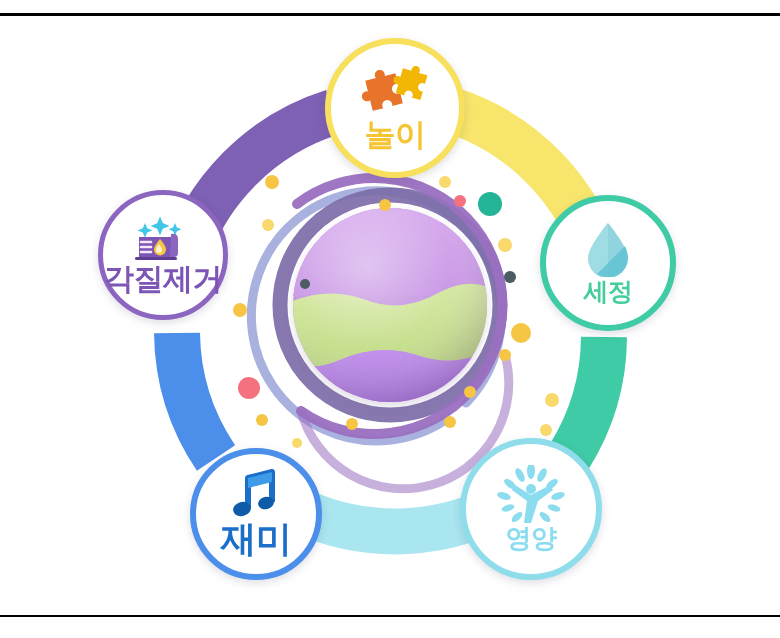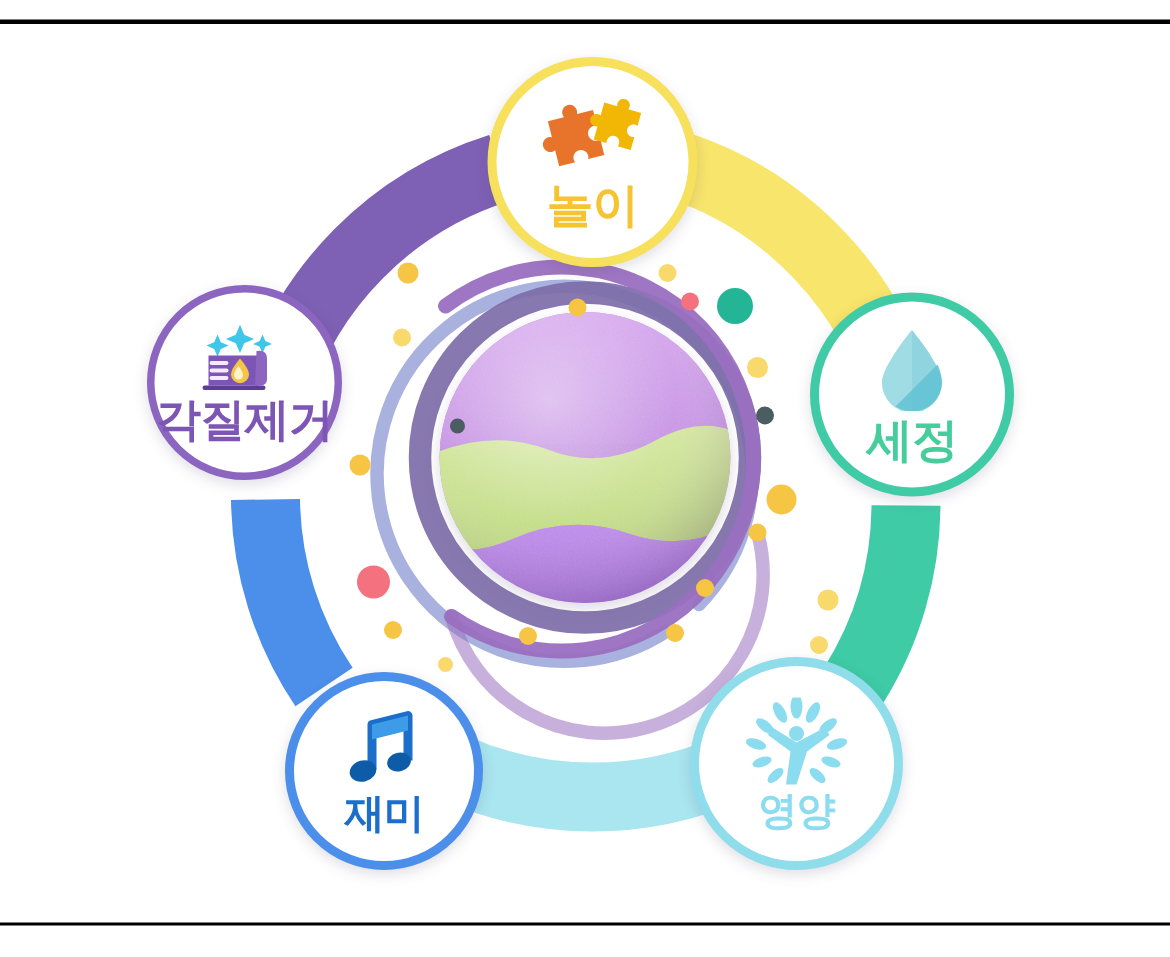--- a/index.html
+++ b/index.html
@@ -12,20 +12,21 @@
     height: 638px;
     font-family: "Liberation Sans", sans-serif;
     overflow: hidden;
     position: relative;
   }
   #stage {
     position: relative;
     width: 780px;
     height: 638px;
     background: #ffffff;
+    font-family: Liberation Mono, monospace;
   }
   .rule {
     position: absolute;
     left: 0;
     width: 780px;
     height: 3px;
     background: #000000;
   }
   #rule-top { top: 13px; }
   #rule-bottom { top: 615px; height: 2px; }
@@ -79,29 +80,29 @@
     border: 5px solid #8B65BF;
   }
   #badge-exfoliate .b-label { color: #7D55B5; font-size: 30px; margin-top: 5px; }
 
   
   #badge-cleanse {
     left: 540px; top: 195px;
     width: 136px; height: 136px;
     border: 6px solid #3ECBA5;
   }
-  #badge-cleanse .b-label { color: #45CE9B; font-size: 31px; margin-top: 4px; }
+  #badge-cleanse .b-label { color: #45CE9B; font-size: 25px; margin-top: 4px; }
 
   
   #badge-fun {
     left: 190px; top: 448px;
     width: 132px; height: 132px;
     border: 6px solid #4B8FEA;
   }
-  #badge-fun .b-label { color: #1B6FCB; font-size: 27px; margin-top: 2px; }
+  #badge-fun .b-label { color: #1B6FCB; font-size: 36px; margin-top: 2px; }
 
   
   #badge-nutrition {
     left: 460px; top: 438px;
     width: 142px; height: 142px;
     border: 6px solid #8FDDEB;
   }
   #badge-nutrition .b-label { color: #8BDCEE; font-size: 26px; margin-top: 2px; }
 </style>
 </head>

